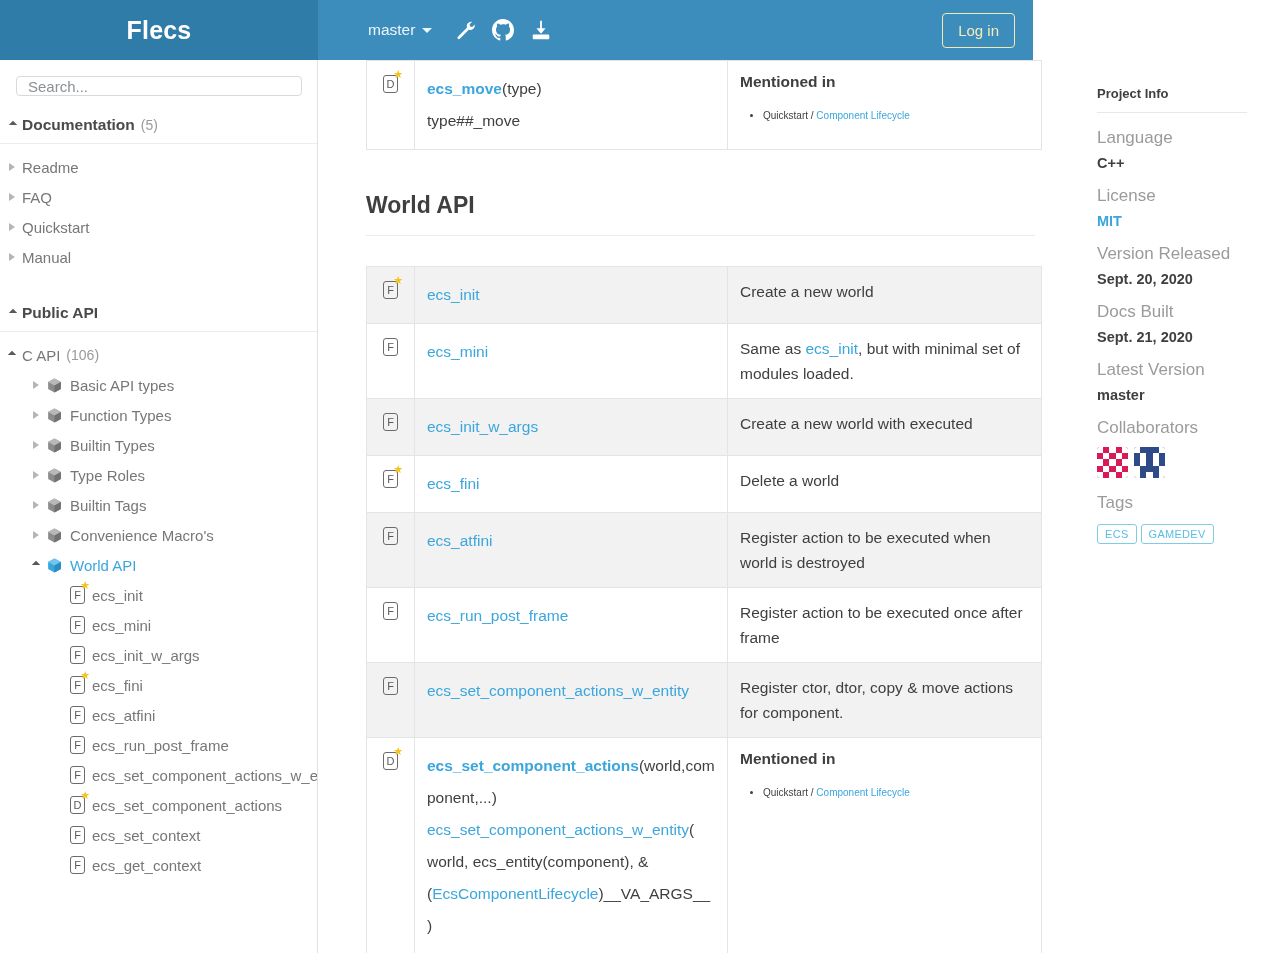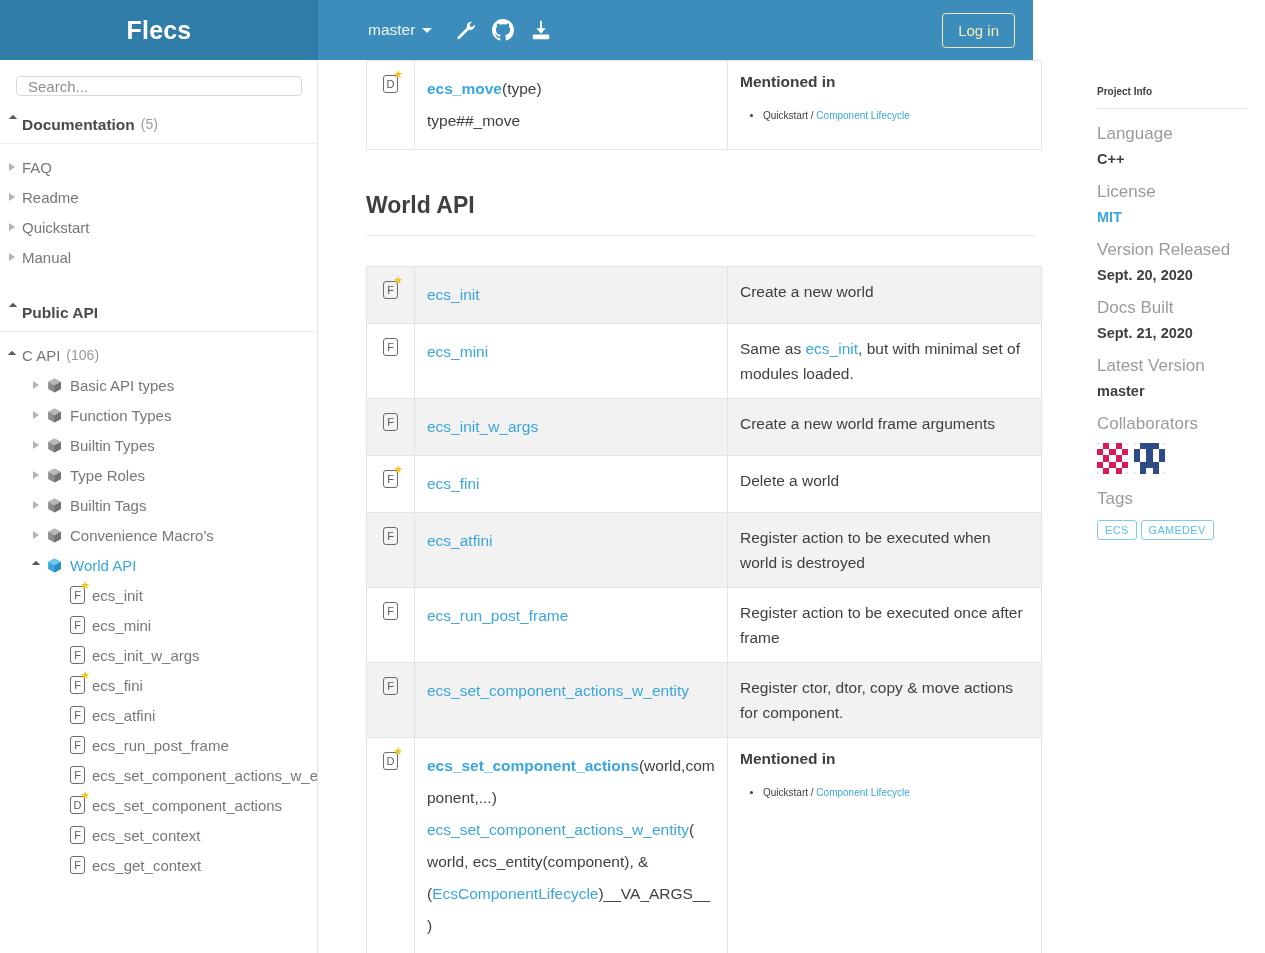--- a/index.html
+++ b/index.html
@@ -48,21 +48,21 @@
     background: #fff; border-right: 1px solid #e2e2e2; overflow: hidden;
   }
   .search-wrap { padding: 16px 16px 14px 16px; }
   .search-input {
     width: 286px; height: 20px; border: 1px solid #d6dadd; border-radius: 4px;
     padding: 0 11px; font-size: 15px; color: #555;
     font-family: "Liberation Sans", sans-serif; outline: none; background: #fff;
   }
   .search-input::placeholder { color: #8a9095; }
   .sec-head {
-    display: flex; padding: 6px 16px 9px 8px;
+    display: flex; align-items: center; padding: 6px 16px 9px 8px;
     border-bottom: 1px solid #ececec; cursor: pointer;
   }
   .sec-title { font-size: 15.5px; font-weight: bold; color: #4a4a4a; margin-left: 6px; }
   .sec-count { font-size: 14px; color: #9a9a9a; margin-left: 6px; }
   .tri-open {
     width: 0; height: 0; border-left: 6px solid #5a5a5a;
     border-bottom: 6px solid transparent; border-top: 0;
     transform: rotate(45deg); margin-left: 2px;
   }
   .tri-closed {
@@ -120,21 +120,21 @@
     font-size: 23px; font-weight: bold; color: #3f3f3f;
     margin: 42px 0 0 0; padding: 0 0 16px 0; border-bottom: 1px solid #ebebeb;
   }
   .tbl-gap { height: 30px; }
 
   
   .rightpanel {
     position: absolute; top: 60px; left: 1083px; width: 182px; height: 893px;
     background: #fff; padding: 26px 18px 0 14px;
   }
-  .rp-title { font-size: 10px; font-weight: bold; color: #3f3f3f; padding-bottom: 11px; border-bottom: 1px solid #e8e8e8; }
+  .rp-title { font-size: 13px; font-weight: bold; color: #3f3f3f; padding-bottom: 11px; border-bottom: 1px solid #e8e8e8; }
   .rp-label { font-size: 17px; color: #9b9b9b; margin-top: 15px; }
   .rp-value { font-size: 14.5px; font-weight: bold; color: #3f3f3f; margin-top: 7px; }
   .rp-value.link { color: #3aa6dd; font-weight: bold; cursor: pointer; }
   .avatars { display: flex; gap: 6px; margin-top: 9px; }
   .avatar { width: 31px; height: 31px; border-radius: 3px; }
   .tags { display: flex; gap: 4px; margin-top: 11px; }
   .tag {
     border: 1px solid #7fcbe8; color: #58bfe3; font-size: 11px;
     padding: 3px 7px; border-radius: 3px; letter-spacing: .3px; cursor: pointer;
   }
@@ -179,25 +179,25 @@
 
   <div class="sec-head">
     <span class="tri-open"></span>
     <span class="sec-title">Documentation</span>
     <span class="sec-count">(5)</span>
   </div>
 
   <div style="padding-top:8px">
     <div class="tree-row lvl1">
       <span class="tri-closed"></span>
+      <span class="lbl">Readme</span>
+    </div>
+    <div class="tree-row lvl1">
+      <span class="tri-closed"></span>
       <span class="lbl">FAQ</span>
-    </div>
-    <div class="tree-row lvl1">
-      <span class="tri-closed"></span>
-      <span class="lbl">Readme</span>
     </div>
     <div class="tree-row lvl1">
       <span class="tri-closed"></span>
       <span class="lbl">Quickstart</span>
     </div>
     <div class="tree-row lvl1">
       <span class="tri-closed"></span>
       <span class="lbl">Manual</span>
     </div>
   </div>
@@ -388,21 +388,21 @@
           </td>
     </tr>
     <tr class="odd">
       <td class="c-icon">
             <span class="badge">F</span>
           </td>
       <td class="c-name">
             <div class="nm"><a class="lnk">ecs_init_w_args</a></div>
           </td>
       <td class="c-desc">
-            <div class="desc"><span>Create a new world frame arguments</span></div>
+            <div class="desc"><span>Create a new world with executed</span></div>
           </td>
     </tr>
     <tr class="even">
       <td class="c-icon">
             <span class="badge star">F</span>
           </td>
       <td class="c-name">
             <div class="nm"><a class="lnk">ecs_fini</a></div>
           </td>
       <td class="c-desc">

